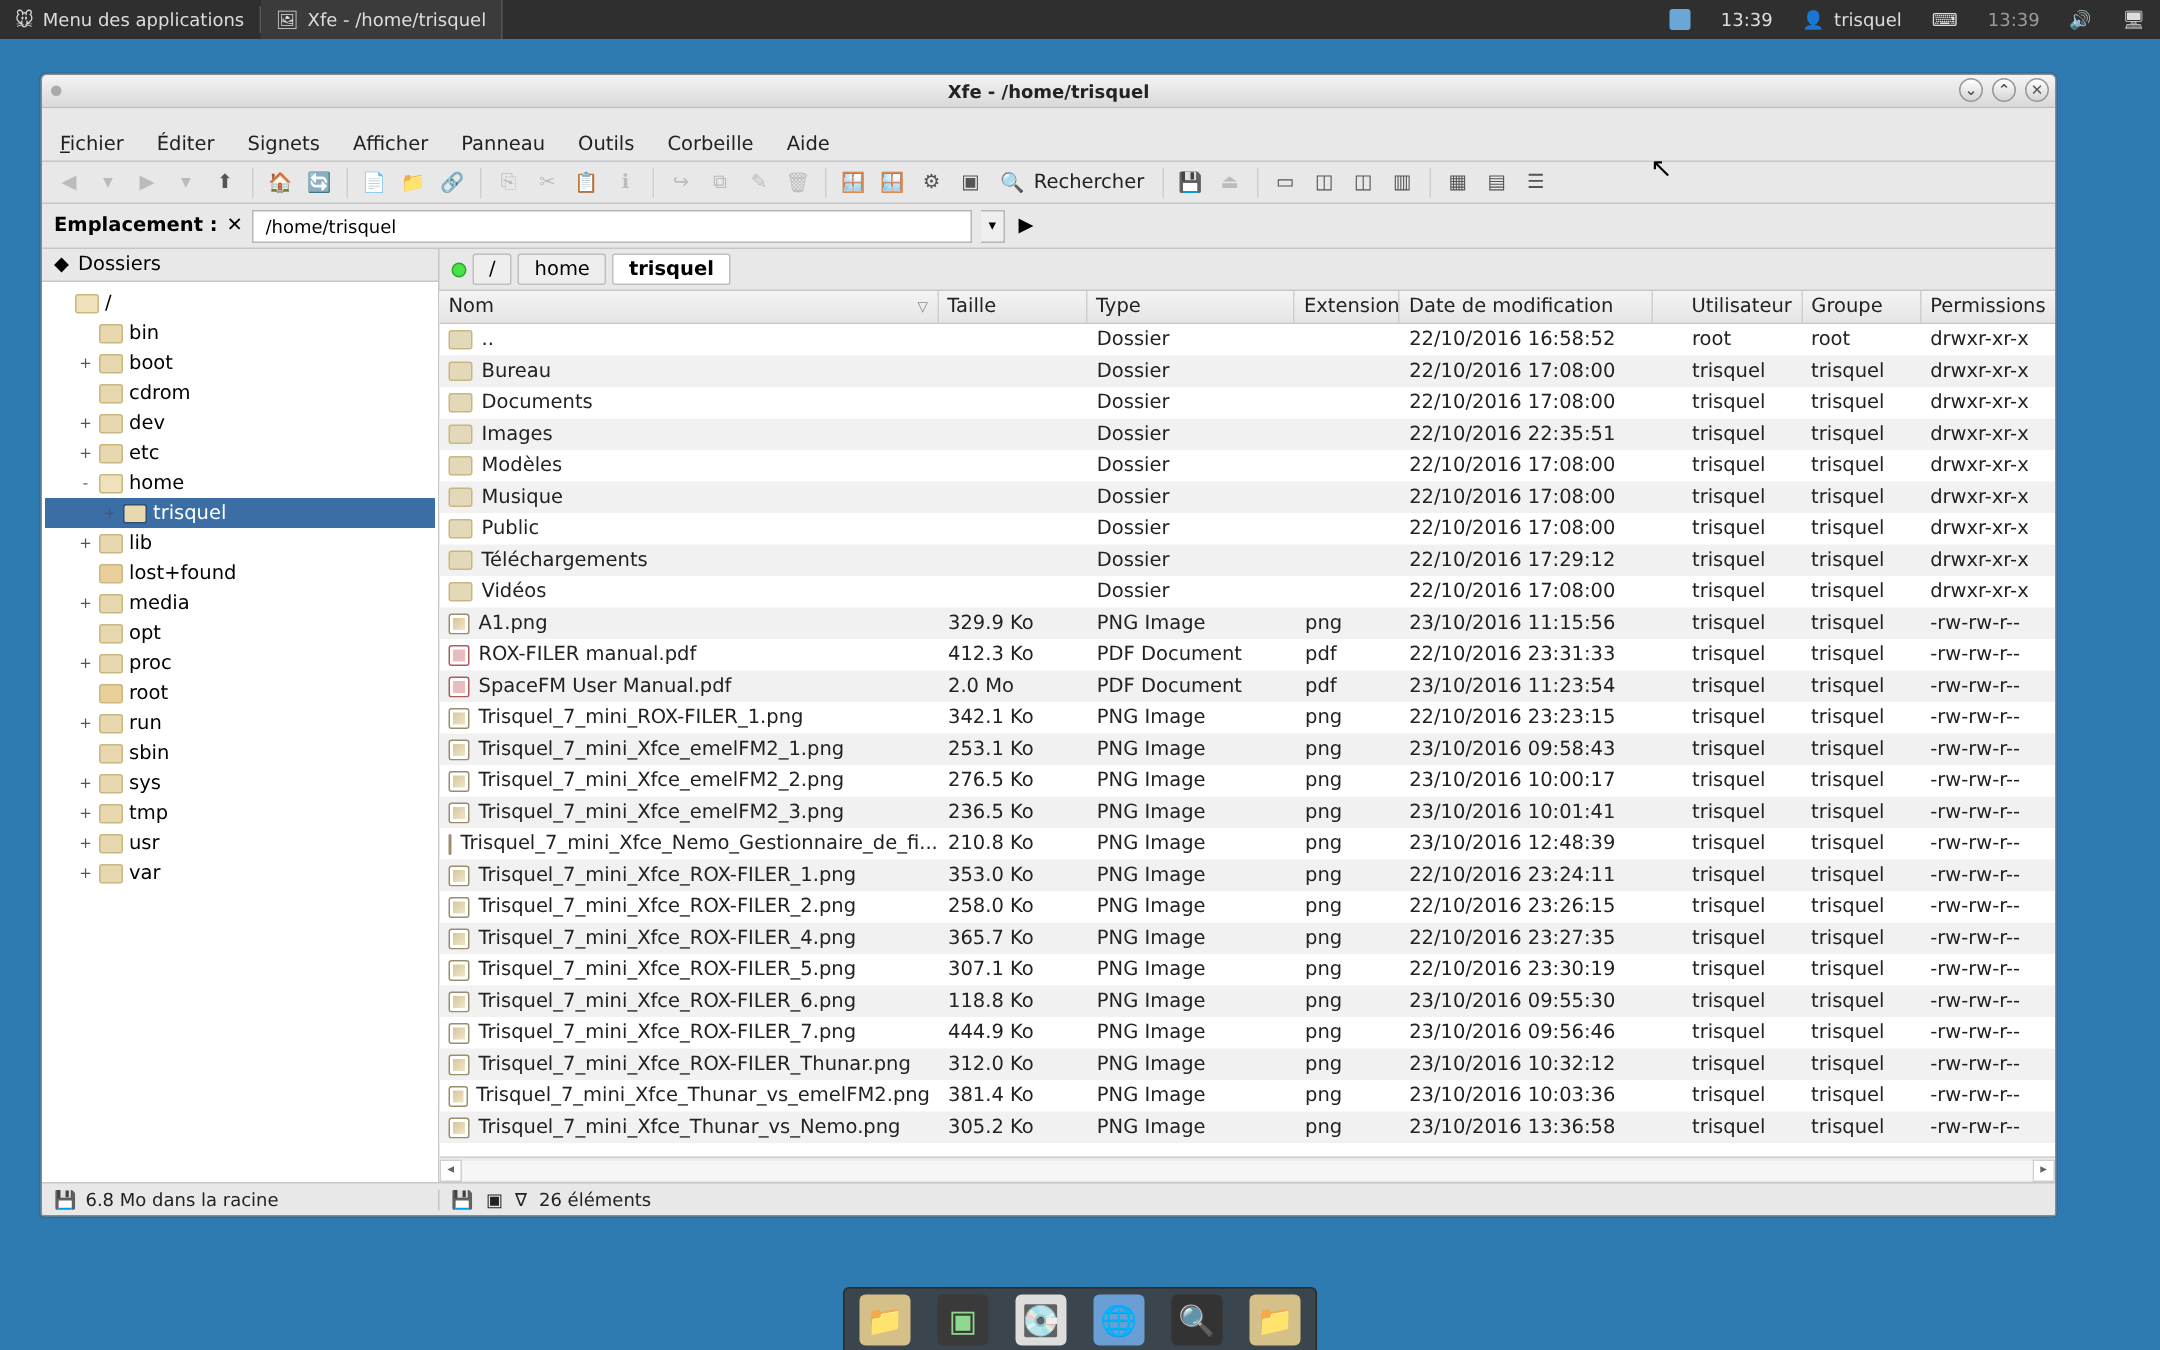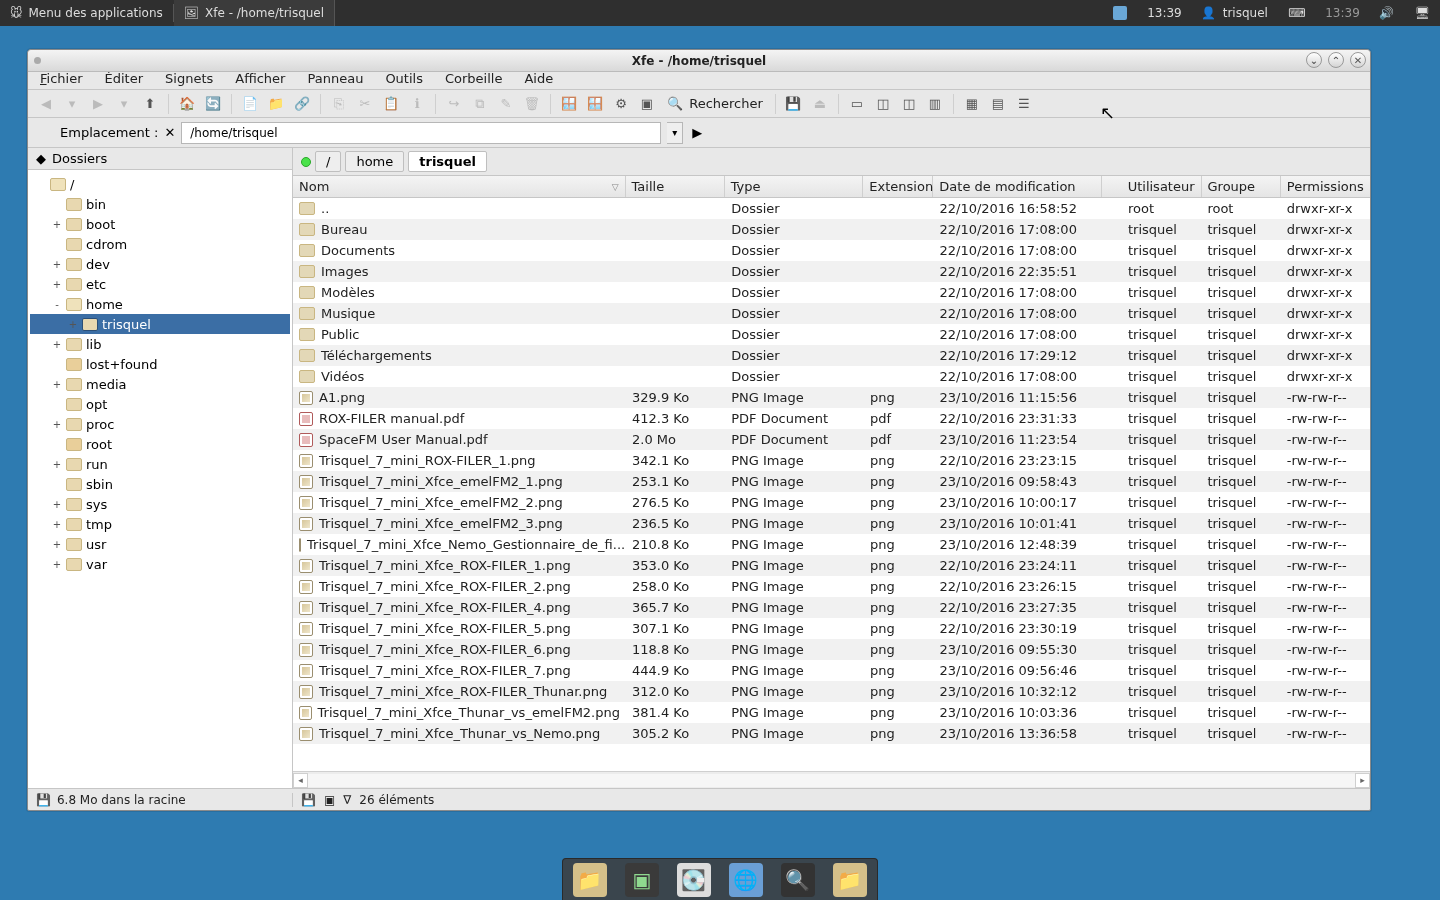--- a/index.html
+++ b/index.html
@@ -17,32 +17,32 @@
   .window { position:absolute; left:27px; top:49px; width:1344px; height:762px;
             background:#e8e8e8; border:1px solid #8a8a8a; border-radius:4px 4px 2px 2px;
             box-shadow:0 0 0 1px rgba(0,0,0,.1); display:flex; flex-direction:column; }
   .titlebar { height:22px; display:flex; align-items:center; justify-content:center; position:relative;
               background:linear-gradient(#f4f4f4,#d9d9d9); border-bottom:1px solid #bbb; font-size:12px; font-weight:bold; color:#222; border-radius:4px 4px 0 0;}
   .titlebar .win-btns { position:absolute; right:4px; top:2px; display:flex; gap:6px;}
   .wbtn { width:16px; height:16px; border:1px solid #999; border-radius:9px; background:linear-gradient(#fff,#d4d4d4);
           font-size:10px; display:flex; align-items:center; justify-content:center; color:#555; cursor:pointer;}
   .titlebar .dot { position:absolute; left:6px; top:7px; width:7px; height:7px; border-radius:4px; background:#aaa;}
 
-  .menubar { height:18px; display:flex; align-items:end; gap:18px; padding:0 10px; font-size:13px; color:#222; border-bottom:1px solid #c6c6c6;}
+  .menubar { height:36px; display:flex; align-items:end; gap:18px; padding:0 10px; font-size:13px; color:#222; border-bottom:1px solid #c6c6c6;}
   .menubar span { padding:3px 2px; cursor:default; }
   .menubar span u { text-decoration:underline; }
 
   .toolbar { height:28px; display:flex; align-items:center; gap:2px; padding:2px 6px; background:#e8e8e8; border-bottom:1px solid #c6c6c6;}
   .tbtn { width:24px; height:22px; display:inline-flex; align-items:center; justify-content:center; border:1px solid transparent; border-radius:3px; color:#555; font-size:13px;}
   .tbtn.disabled{ color:#bbb; }
   .tsep{ width:1px; height:20px; background:#cfcfcf; margin:0 4px;}
   .search-field{ display:flex; align-items:center; gap:6px; padding:0 6px; height:22px;}
   .search-field span{ font-size:13px; color:#222;}
   .loc-row { height:30px; display:flex; align-items:center; gap:6px; padding:2px 8px; border-bottom:1px solid #c6c6c6; font-size:13px;}
-  .loc-label{ font-weight:normal;margin-left:24px; }
+  .loc-label{ font-weight:bold; }
   .loc-input{ flex:0 0 480px; height:22px; border:1px solid #b7b7b7; background:#fff; padding:0 8px; font-size:12px;}
   .loc-drop{ width:16px; height:22px; border:1px solid #b7b7b7; border-left:none; display:flex; align-items:center; justify-content:center; font-size:10px; background:#efefef;}
   .loc-go{ width:16px; text-align:center;}
 
   .body { flex:1; display:flex; min-height:0;}
   .sidebar { width:265px; border-right:1px solid #c6c6c6; display:flex; flex-direction:column; background:#e8e8e8;}
   .side-head{ height:22px; display:flex; align-items:center; gap:6px; padding:0 8px; font-size:13px; border-bottom:1px solid #c6c6c6;}
   .tree{ flex:1; overflow:auto; padding:4px 2px; font-size:13px; background:#fff;}
   .tnode{ display:flex; align-items:center; height:20px; gap:4px; padding-right:4px; white-space:nowrap;}
   .tw0{padding-left:6px;} .tw1{padding-left:22px;} .tw2{padding-left:38px;}

